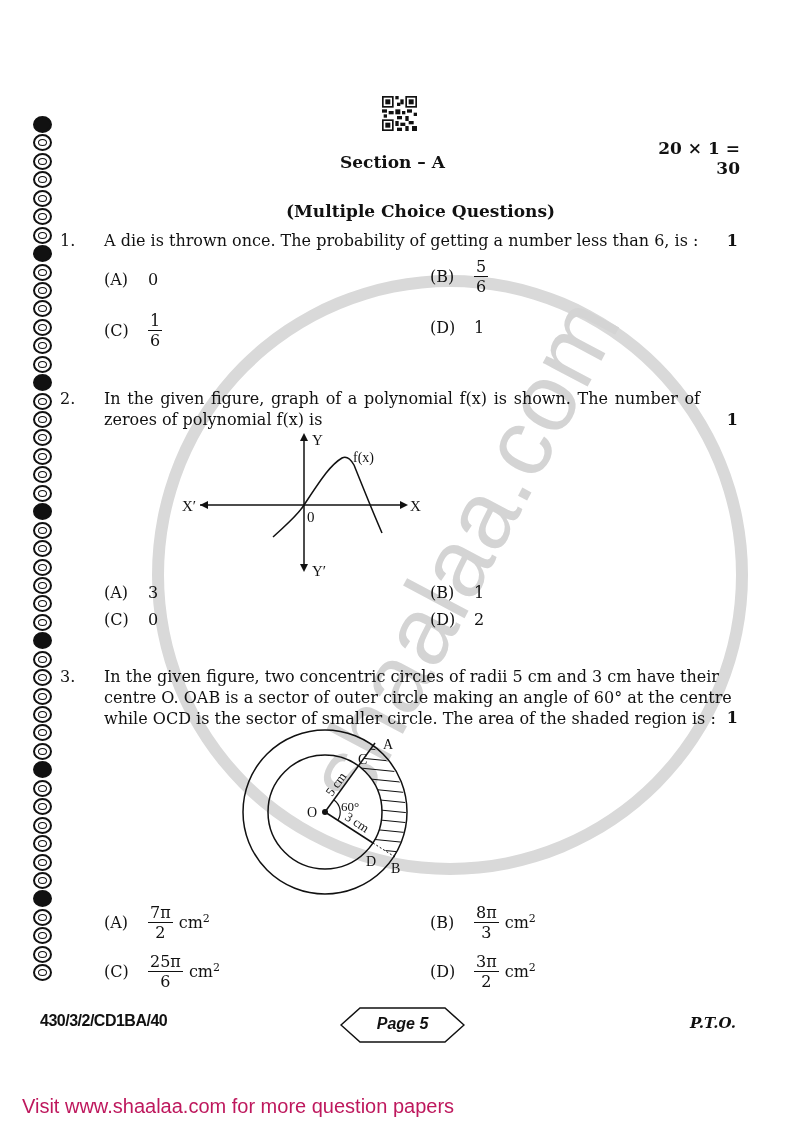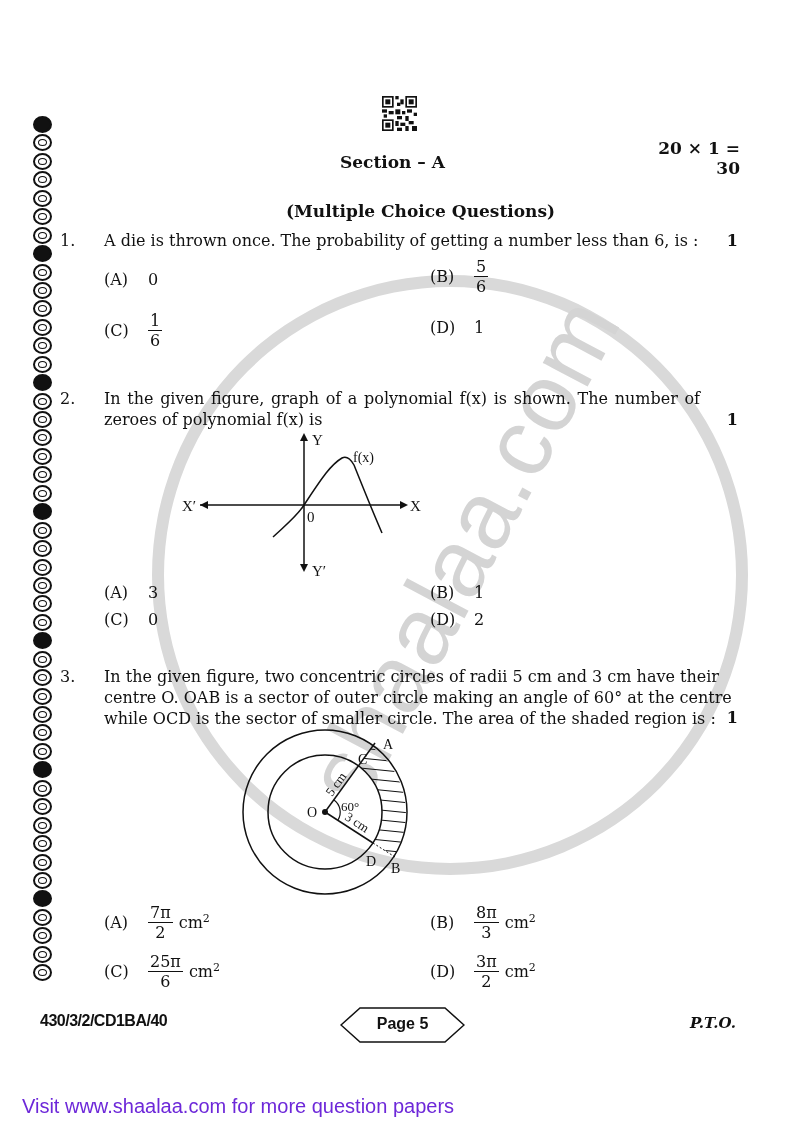--- a/index.html
+++ b/index.html
@@ -46,25 +46,25 @@
     .qtext { font-size: 16px; line-height: 21px; }
     .qmark { font-size: 16px; font-weight: bold; width: 30px; text-align: right; }
     .opt { font-size: 16px; display: flex; align-items: center; }
     .opt .lbl { display: inline-block; width: 44px; }
     .frac { display: inline-flex; flex-direction: column; align-items: center; line-height: 19px; font-size: 16px; }
     .frac .num { border-bottom: 1px solid #111; padding: 0 2px; }
     .unit { margin-left: 6px; }
     .unit sup { font-size: 11px; }
 
     .footer-code { left: 40px; top: 1012px; font-size: 16px; font-weight: bold; font-family: "Liberation Sans", "DejaVu Sans", sans-serif; letter-spacing: -0.5px; }
-    .footer-page { left: 340px; top: 1007px; width: 125px; height: 36px; }
+    .footer-page { left: 340px; top: 1007px; width: 125px; height: 36px; font-style: italic; }
     .footer-page span { position: absolute; left: 0; top: 8px; width: 125px; text-align: center; font-size: 16px; font-weight: bold; font-family: "Liberation Sans", "DejaVu Sans", sans-serif; }
     .footer-pto { left: 690px; top: 1014px; font-size: 15px; font-weight: bold; font-style: italic; }
 
-    .visit { left: 22px; top: 1095px; font-family: "Liberation Sans", "DejaVu Sans", sans-serif; font-size: 20px; color: #6d28d9; }
+    .visit { left: 22px; top: 1095px; font-family: "Liberation Sans", "DejaVu Sans", sans-serif; font-size: 20px; color: #be185d; }
   </style>
 </head>
 <body>
 
 <div class="page">
 
   <div class="wm-circle"></div>
   <div class="wm-text">shaalaa.com</div>
 
   <div class="margin" id="margin">

